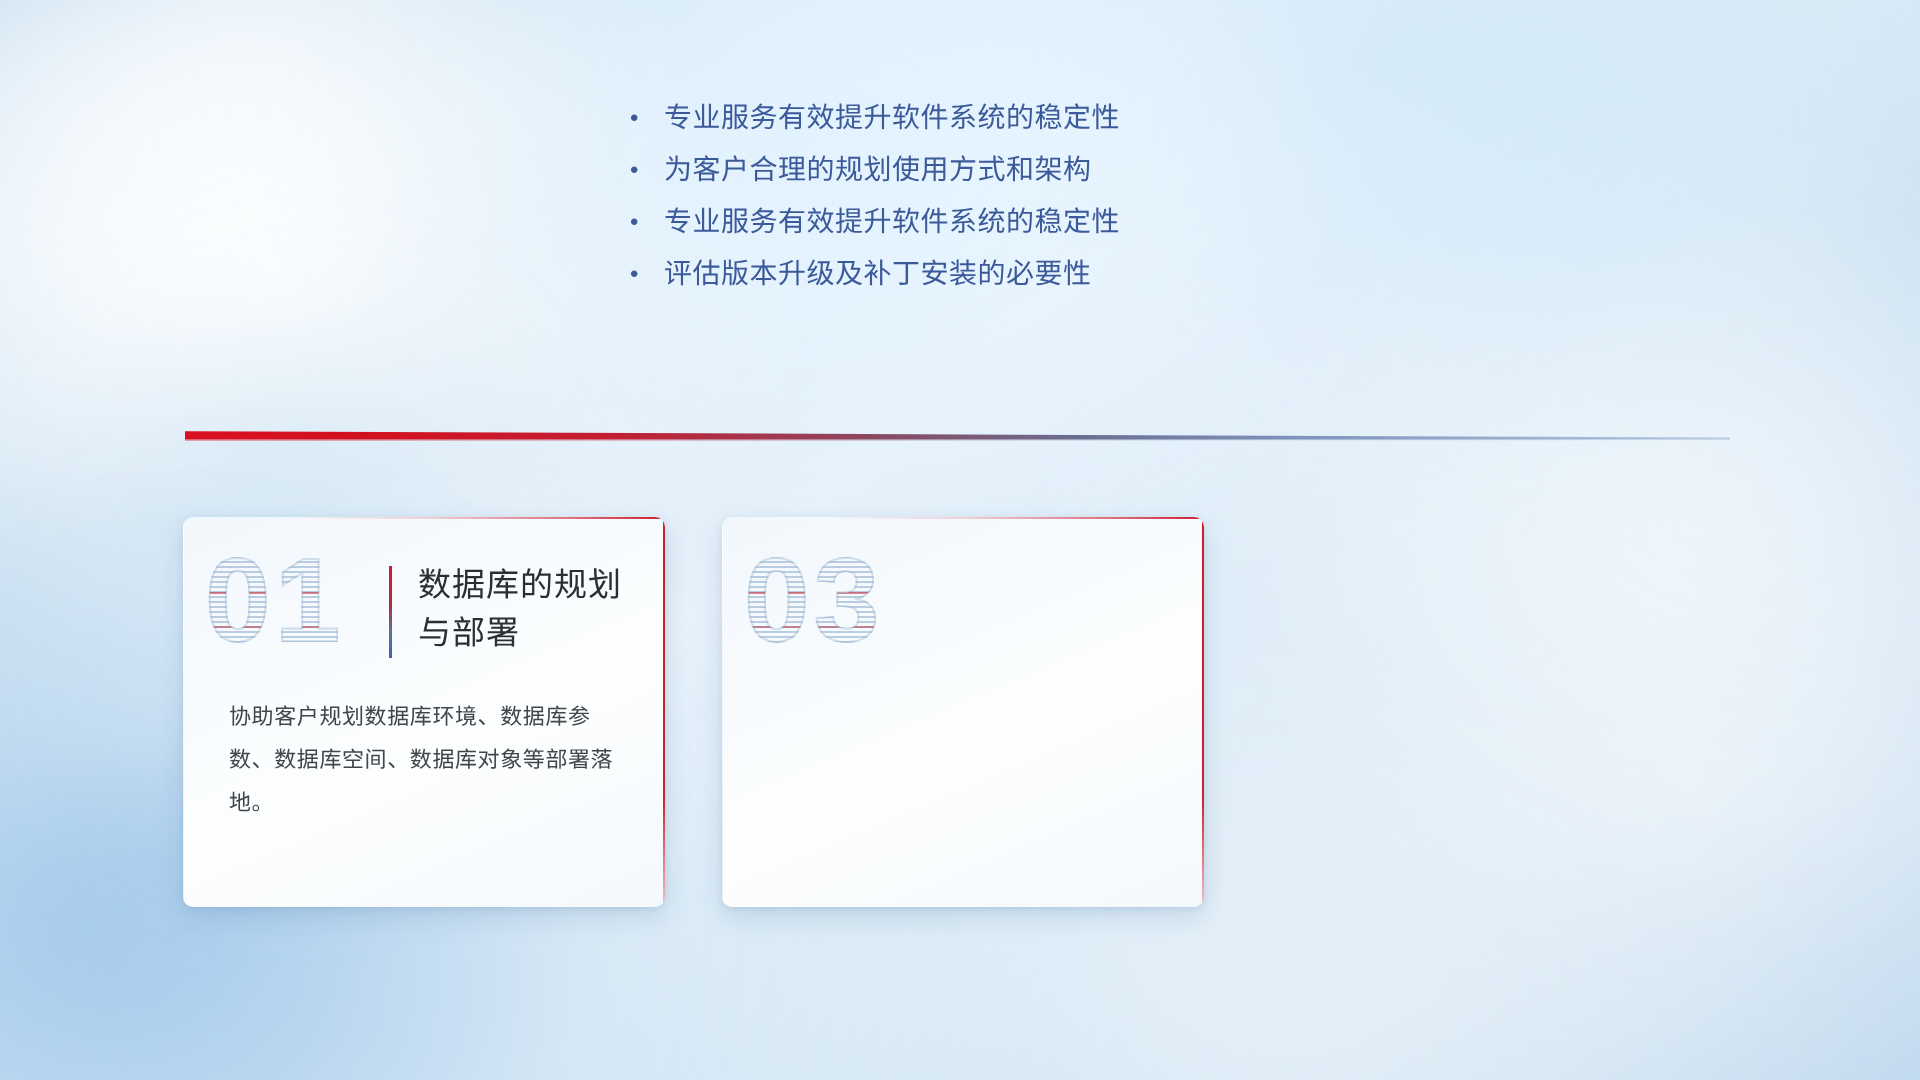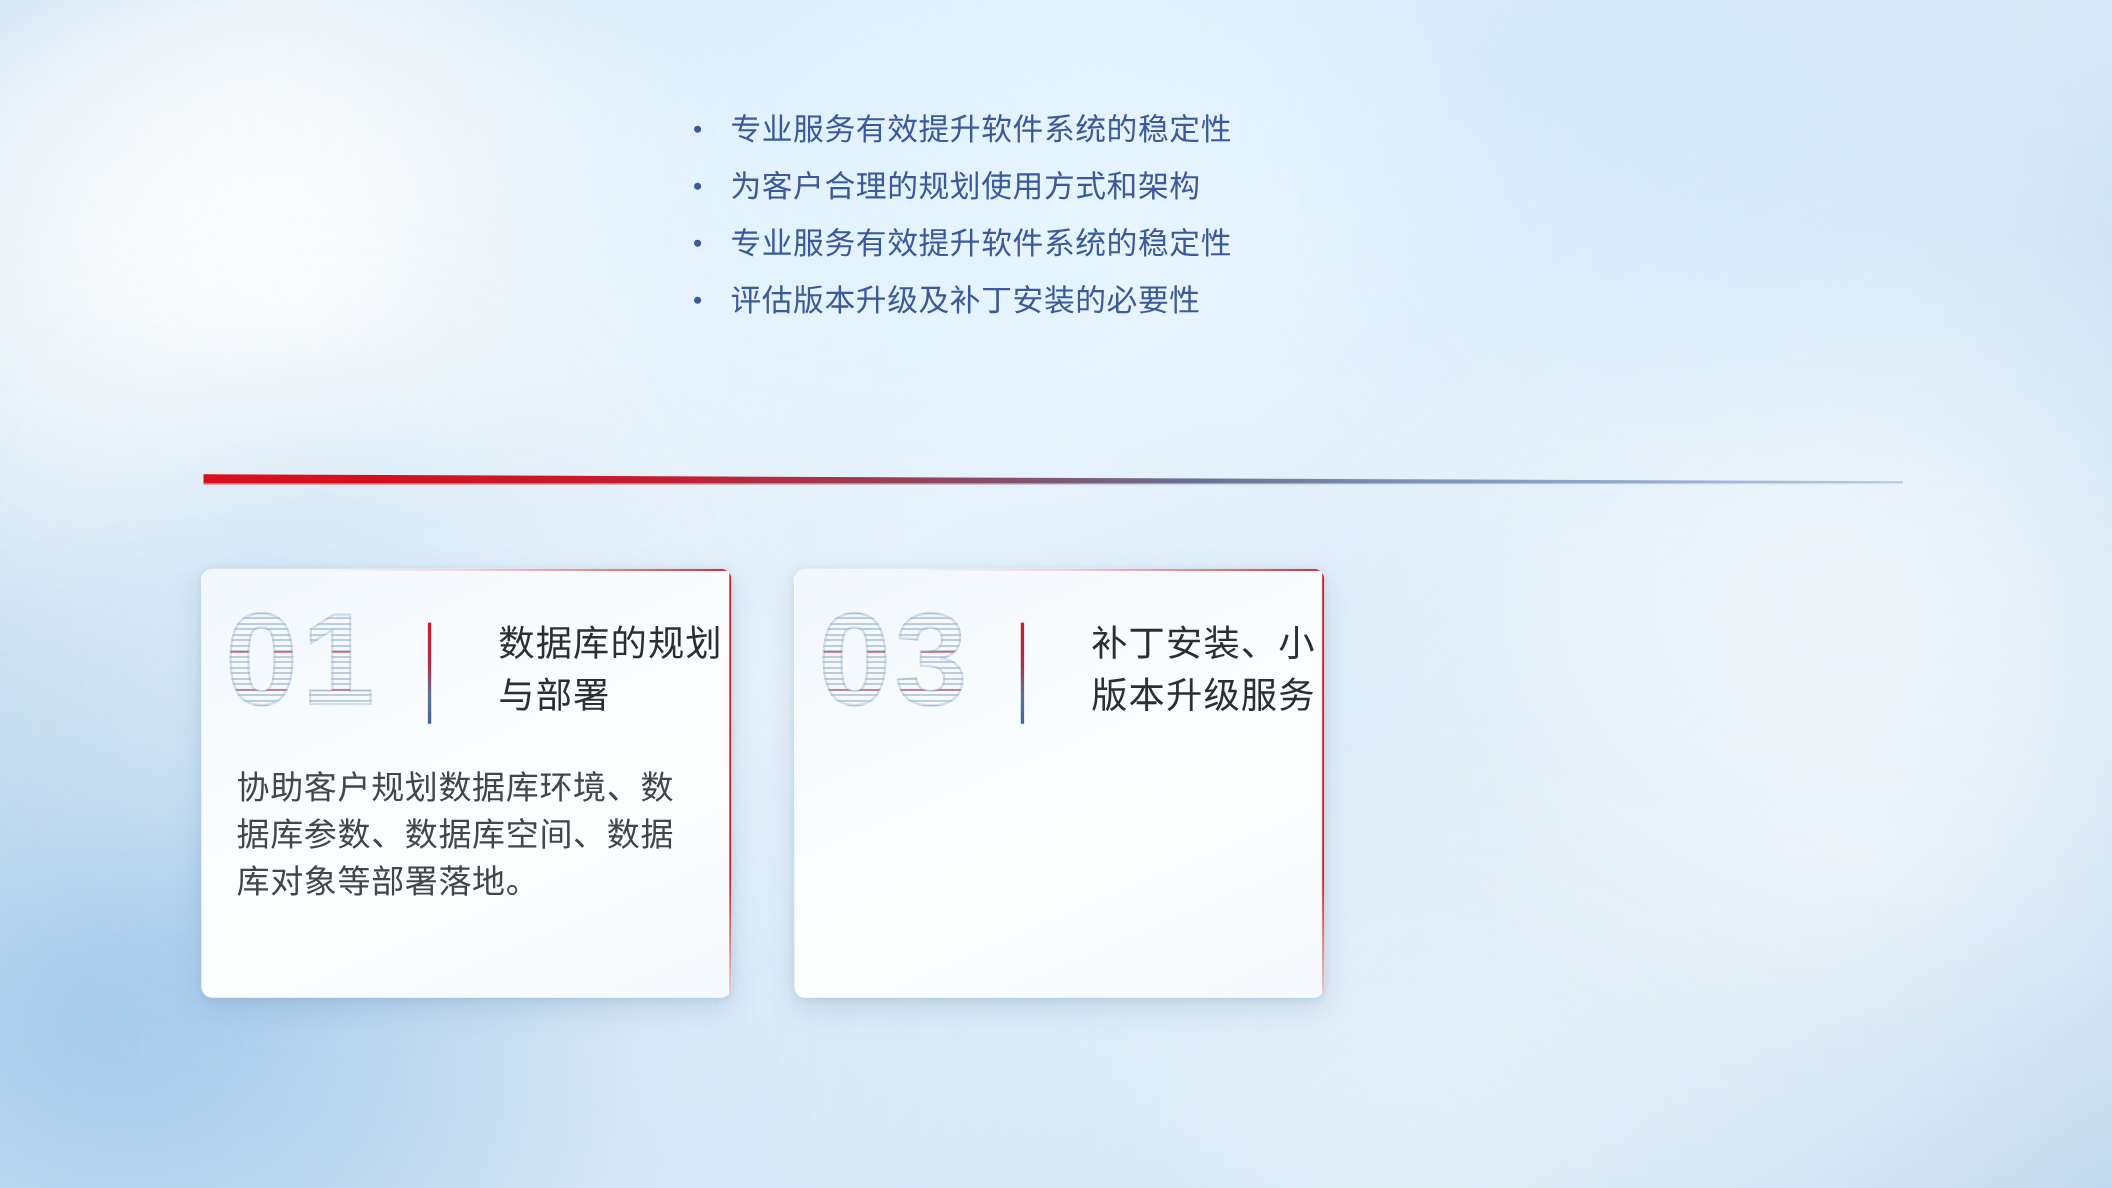--- a/index.html
+++ b/index.html
@@ -139,25 +139,25 @@
   .title-wrap {
     position:absolute; left:206px; top:44px;
     display:flex; align-items:flex-start; gap:26px;
   }
   .title-bar {
     width:3px; height:92px; flex:0 0 3px; margin-top:5px;
     background:linear-gradient(180deg,#d4192a 0%,#b22a45 40%,#5f6f9c 72%,#3f63a8 100%);
   }
   .card-title {
     font-size:33px; line-height:48px; color:#2b2f33;
-    letter-spacing:1px; white-space:pre-line;margin-left:35px;
+    letter-spacing:1px; white-space:pre-line;
   }
   .card-body {
-    padding:0 34px 0 32px;
-    font-size:30px; line-height:43px;
+    padding:0 34px 0 46px;
+    font-size:22px; line-height:43px;
     color:#40464c; letter-spacing:.6px;
   }
 </style>
 </head>
 <body>
 
 <div id="slide">
 
   <div class="bg-wash w1"></div>
   <div class="bg-wash w2"></div>
@@ -226,22 +226,17 @@
     </div>
 
 
     <div class="card">
       <div class="edge-left"></div>
       <div class="accent-top"></div>
       <div class="accent-right"></div>
       <div class="card-head">
         <div class="wm">03</div>
         <div class="wm-red">03</div>
-        <div class="title-wrap">
-          <div class="title-bar"></div>
-          <div class="card-title">补丁安装、小
-版本升级服务</div>
-        </div>
       </div>
     </div>
 
   </div>
 </div>
 
 </body></html>

